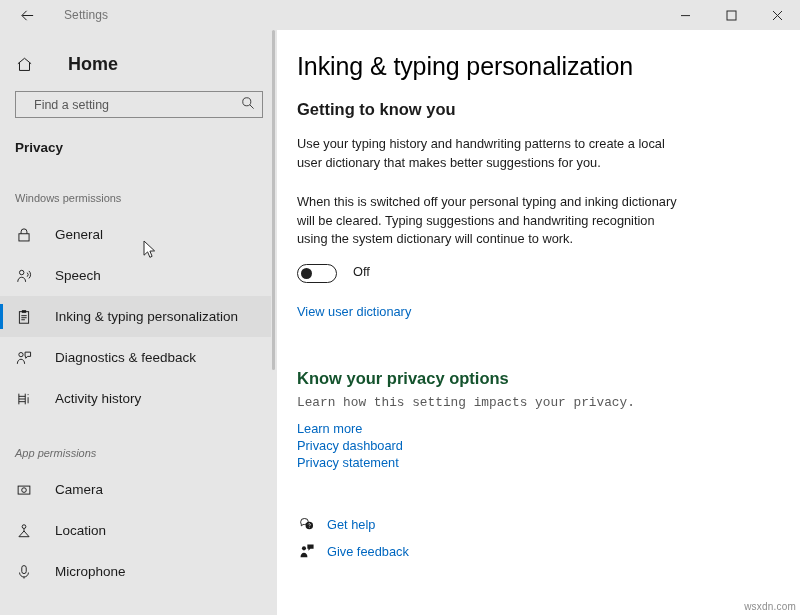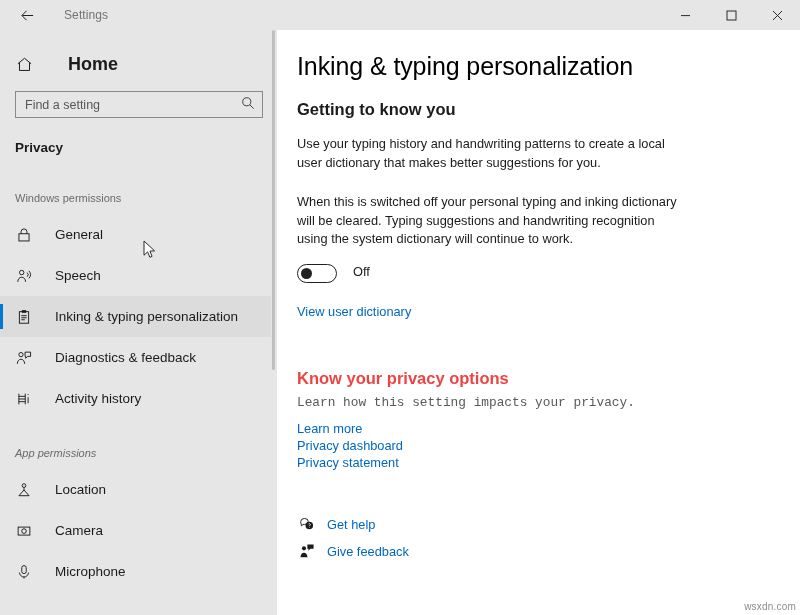--- a/index.html
+++ b/index.html
@@ -122,20 +122,21 @@
   }
 
   .search-wrap {
     margin: 10px 14px 0 15px;
     height: 27px;
     background: #e6e6e6;
     border: 1px solid #8a8a8a;
     display: flex;
     align-items: center;
     position: relative;
+    padding-left: 9px;
   }
   .search-input {
     flex: 1;
     border: none;
     outline: none;
     background: transparent;
     font-family: "Liberation Sans", sans-serif;
     font-size: 12.5px;
     color: #1b1b1b;
     padding: 0 26px 0 9px;
@@ -267,21 +268,21 @@
     text-decoration: none;
     line-height: 17px;
   }
 
   .link-spaced { margin-top: 17px; }
 
   .subhead2 {
     margin-top: 49px;
     font-size: 16.5px;
     font-weight: bold;
-    color: #ef4444;
+    color: #14532d;
   }
   .muted {
     margin-top: 7px;
     font-size: 12.8px;
     color: #595959;
     font-family: Liberation Mono, monospace;
   }
   .link-stack { margin-top: 10px; }
   .link-stack a.link { display: block; }
 
@@ -437,36 +438,36 @@
         <span class="lbl">Activity history</span>
       </div>
     </div>
 
     <div class="group-label second">App permissions</div>
     <div class="nav-list">
 
       <div class="nav-item">
         <span class="ico">
           <svg width="16" height="16" viewBox="0 0 18 18" fill="none" stroke="currentColor" stroke-width="1.05">
+            <rect x="2.4" y="4.6" width="13.2" height="9"></rect>
+            <circle cx="9" cy="9.1" r="2.6"></circle>
+          </svg>
+        </span>
+        <span class="lbl">Camera</span>
+      </div>
+
+      <div class="nav-item">
+        <span class="ico">
+          <svg width="16" height="16" viewBox="0 0 18 18" fill="none" stroke="currentColor" stroke-width="1.05">
             <circle cx="9" cy="4.1" r="2.1"></circle>
             <path d="M9 6.6 V10"></path>
             <path d="M9 9 L3.3 15.4 H14.7 Z"></path>
           </svg>
         </span>
         <span class="lbl">Location</span>
-      </div>
-
-      <div class="nav-item">
-        <span class="ico">
-          <svg width="16" height="16" viewBox="0 0 18 18" fill="none" stroke="currentColor" stroke-width="1.05">
-            <rect x="2.4" y="4.6" width="13.2" height="9"></rect>
-            <circle cx="9" cy="9.1" r="2.6"></circle>
-          </svg>
-        </span>
-        <span class="lbl">Camera</span>
       </div>
 
       <div class="nav-item">
         <span class="ico">
           <svg width="16" height="16" viewBox="0 0 18 18" fill="none" stroke="currentColor" stroke-width="1.05">
             <rect x="6.5" y="1.8" width="5" height="9" rx="2.5"></rect>
             <path d="M4 9.6 a5 5 0 0 0 10 0"></path>
             <path d="M9 14.6 V16.4"></path>
           </svg>
         </span>

